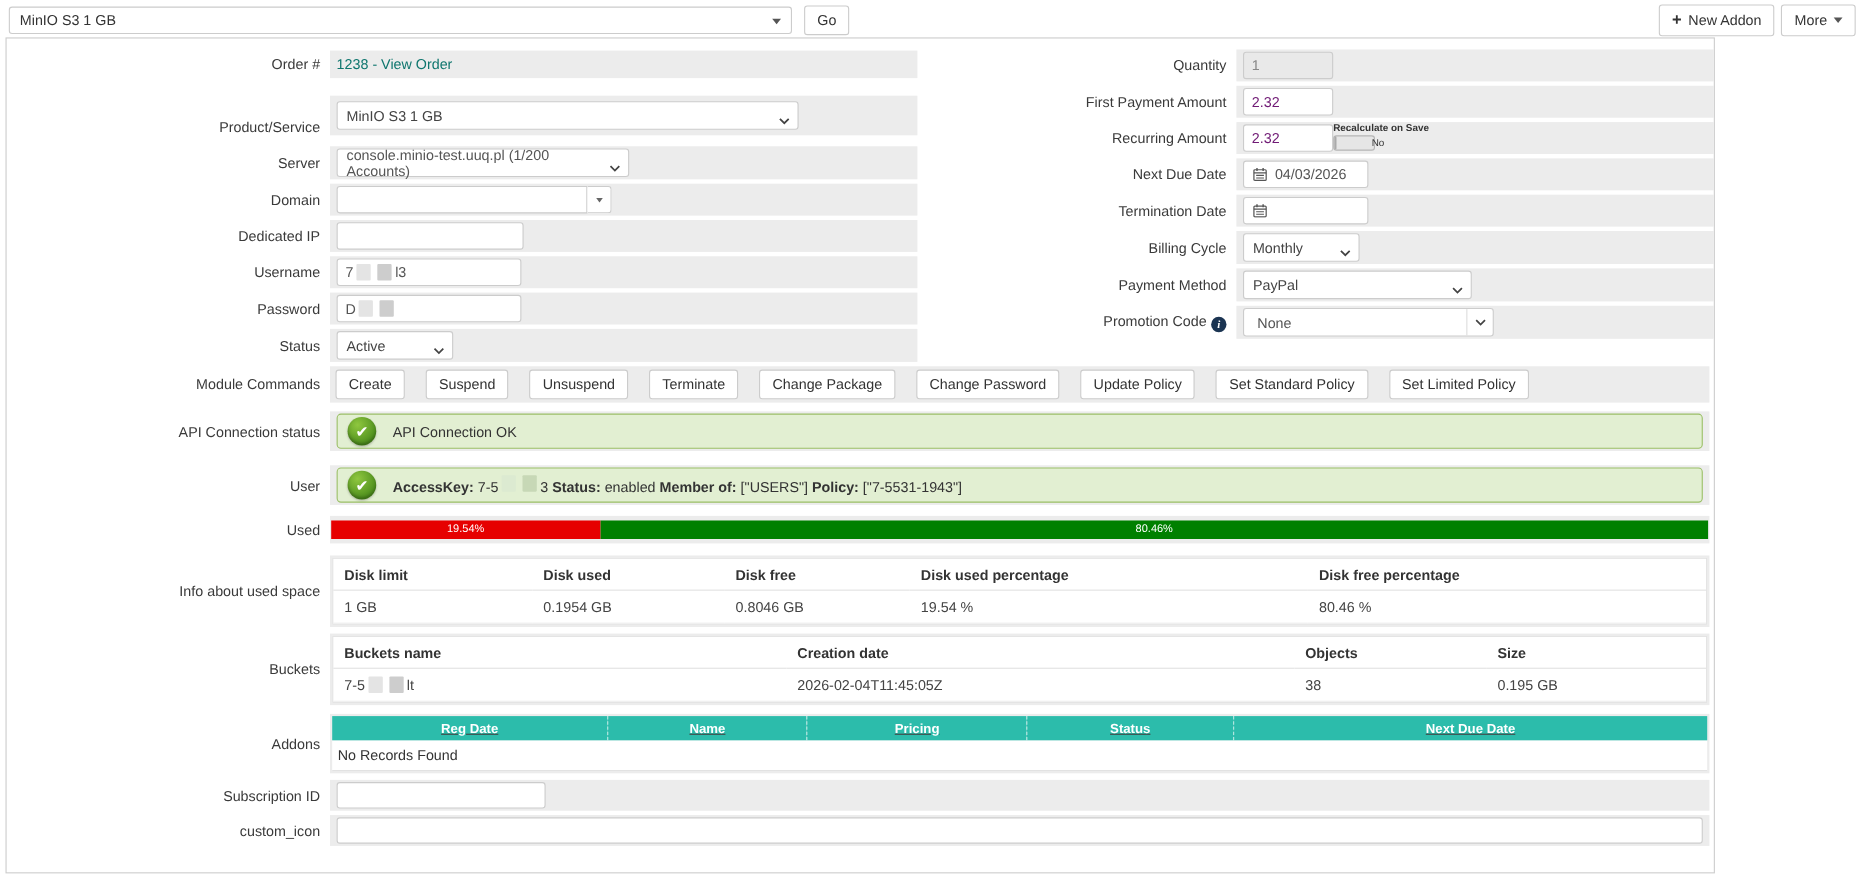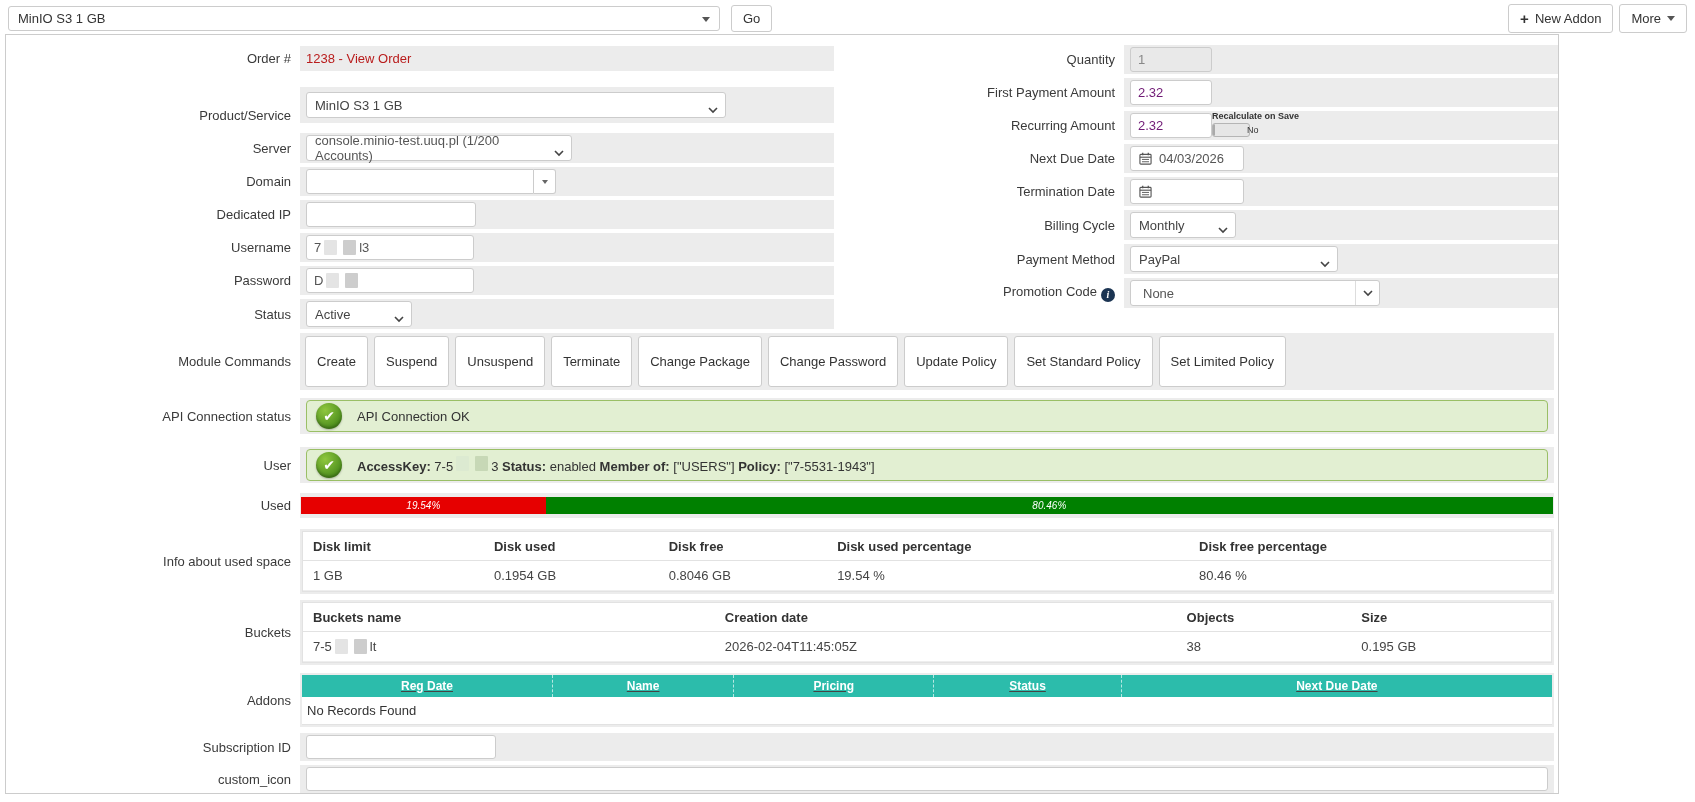--- a/index.html
+++ b/index.html
@@ -30,21 +30,21 @@
   .row { display:flex; align-items:center; min-height:27px; margin-bottom:4px; }
   .label { width:294px; flex-shrink:0; text-align:right; padding-right:9px; color:#3a3a3a; }
   .col-right .label { width:290px; }
   .field { flex:1; background:#ececec; min-height:27px; display:flex; align-items:center; padding:2px 6px; position:relative; }
 
   .row-order { margin-bottom:15px; }
   .row-order .field { min-height:25px; }
   .row-product .field { min-height:36px; }
   .row-product { margin-bottom:10px;align-items:flex-end; }
 
-  a.link { color:#b91c1c; text-decoration:none; }
+  a.link { color:#0f766e; text-decoration:none; }
 
   
   .inp { height:25px; border:1px solid #ccc; border-radius:3px; background:#fff; padding:0 7px;
     font-family:inherit; font-size:13px; color:#701a75; }
   .inp:disabled { background:#e9e9e9; color:#888; }
   .fake-inp { height:25px; border:1px solid #ccc; border-radius:3px; background:#fff; padding:0 7px;
     display:flex; align-items:center; color:#555; }
   .sel { height:26px; border:1px solid #ccc; border-radius:3px; background:#fff; padding:0 24px 0 8px;
     display:flex; align-items:center; position:relative; color:#555; cursor:pointer; }
   .sel .chev { position:absolute; right:7px; top:9px; }
@@ -59,44 +59,44 @@
   .domain-btn { width:22px; height:25px; border:1px solid #ccc; border-left:none; border-radius:0 3px 3px 0;
     background:#fff; display:flex; align-items:center; justify-content:center; cursor:pointer; }
 
   .recalc { position:absolute; left:88px; top:1px; width:90px; line-height:1; }
   .recalc-label { font-size:9px; font-weight:bold; color:#333; display:block; margin-bottom:2px; }
   .toggle { width:38px; height:14px; border:1px solid #b5b5b5; border-radius:3px; background:#e6e6e6;
     display:flex; align-items:center; cursor:pointer;gap:29px; }
   .toggle .knob { width:17px; height:12px; background:#fafafa; border:1px solid #aaa; border-radius:2px; }
   .toggle .t-txt { font-size:9px; color:#333; padding-left:3px; }
 
-  .promo-sel { width:250px;padding-left:12px; }
+  .promo-sel { width:228px;padding-left:12px; }
   .promo-sel .chev-zone { position:absolute; right:0; top:0; width:24px; height:24px; border-left:1px solid #ddd;
     display:flex; align-items:center; justify-content:center; }
   .info-icon { display:inline-flex; width:14px; height:14px; border-radius:50%; background:#1b3452; color:#fff;
     font-size:10px; font-weight:bold; font-style:italic; align-items:center; justify-content:center;
     margin-left:4px; vertical-align:-2px; font-family:"Liberation Serif","DejaVu Serif",serif; }
 
   
   .full .field { margin-right:4px; }
   .row-mc { margin-bottom:8px; }
   .row-mc .field { padding:3px 5px; }
-  .mc-btn { margin-right:6px; padding:17px 11px; background:#fff; }
+  .mc-btn { margin-right:19px; padding:5px 11px; background:#fff; }
   .row-api { margin-bottom:13px; }
   .row-user { margin-bottom:9px; }
   .alert-ok { flex:1; border:1px solid #9abf66; background:#e2efd2; border-radius:4px; min-height:32px;
     display:flex; align-items:center; gap:15px; padding:2px 9px; color:#333; }
   .check-icon { width:26px; height:26px; border-radius:50%; flex-shrink:0;
     background:radial-gradient(circle at 35% 28%, #8fc73f, #4e8f1d 72%);
     box-shadow: inset 0 -2px 3px rgba(0,0,0,.28), 0 1px 2px rgba(0,0,0,.25);
     display:flex; align-items:center; justify-content:center; color:#fff; font-size:14px; font-weight:bold; }
   .b { font-weight:bold; }
 
   .row-used { margin-bottom:10px; }
-  .row-used .field { min-height:25px; padding:2px 1px;font-style:italic; }
+  .row-used .field { min-height:25px; padding:2px 1px; }
   .progress { flex:1; height:17px; display:flex; overflow:hidden; }
   .progress .seg { color:#fff; font-size:10px; line-height:17px; text-align:center; white-space:nowrap; }
 
   .row-info { margin-bottom:6px; } .row-buckets { margin-bottom:8px; } .row-addons { margin-bottom:6px; }
   .row-info .field, .row-buckets .field { padding:2px;justify-content:center; }
   .mini-table { flex:1; background:#fff; border:1px solid #e2e2e2; }
   .mt-head, .mt-row { display:grid; }
   .mt-head > div { font-weight:bold; color:#333; padding:7px 10px 6px 10px; border-bottom:1px solid #e2e2e2; }
   .mt-row > div { padding:7px 10px; color:#444; border-bottom:1px solid #eee; display:flex; align-items:center; }
   .info-grid { grid-template-columns:14.5% 14% 13.5% 29% 29%; }

